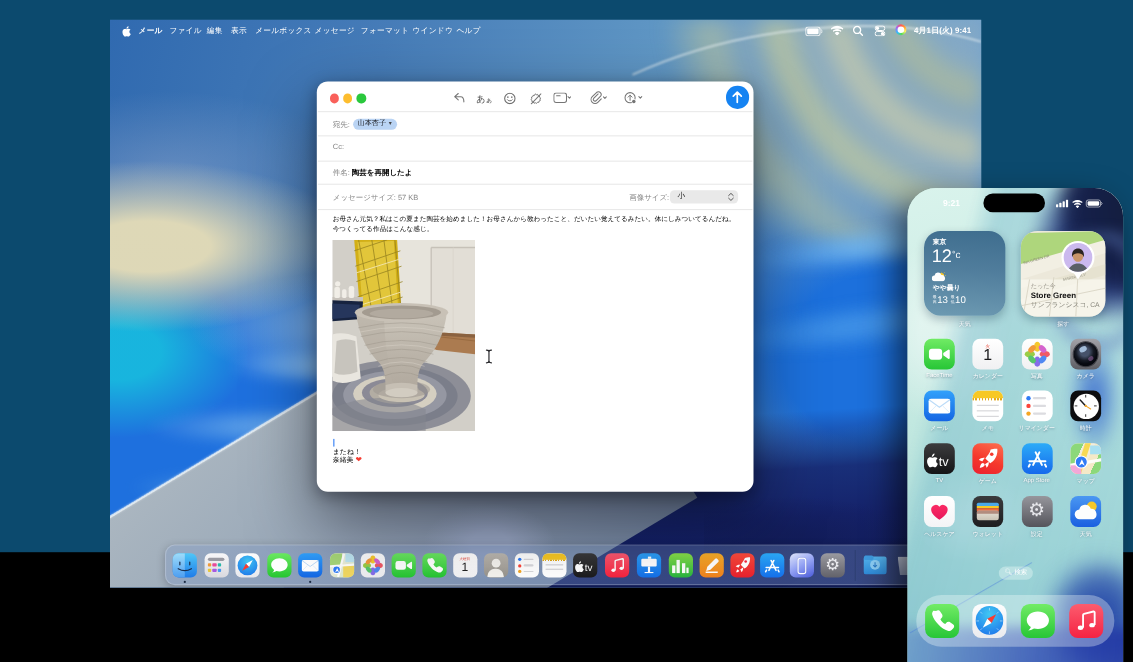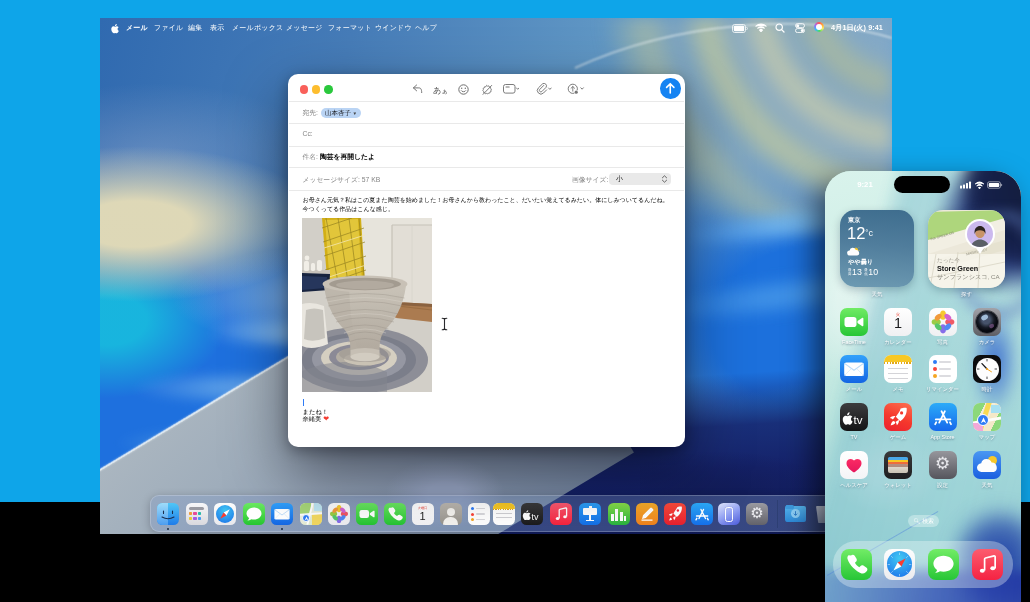--- a/index.html
+++ b/index.html
@@ -1,18 +1,18 @@
 <!DOCTYPE html>
 <html><head>
 <meta charset="utf-8">
 <style>
   * { margin:0; padding:0; box-sizing:border-box; }
   html,body { width:1030px; height:602px; background:#000; overflow:hidden; font-family:"Liberation Sans", sans-serif; }
   .abs { position:absolute; }
-  #stage { position:relative; width:1030px; height:502px; background:#0ea5e9;text-decoration:underline; }
+  #stage { position:relative; width:1030px; height:502px; background:#0c4a6e;text-decoration:underline; }
 
   
   #desktop { position:absolute; left:100px; top:18px; width:792px; height:516px; overflow:hidden;
     background:linear-gradient(115deg, #3f77b4 0%, #5b90c2 35%, #74a3cc 60%, #80abd0 80%, #6fa0c8 100%); }
   .wp { position:absolute; }
 
   
   #menubar { position:absolute; left:0; top:0; width:792px; height:21px; color:#fff; font-size:7px; }
   #menubar .mi { position:absolute; top:5px; white-space:nowrap; letter-spacing:0.2px; }
 

